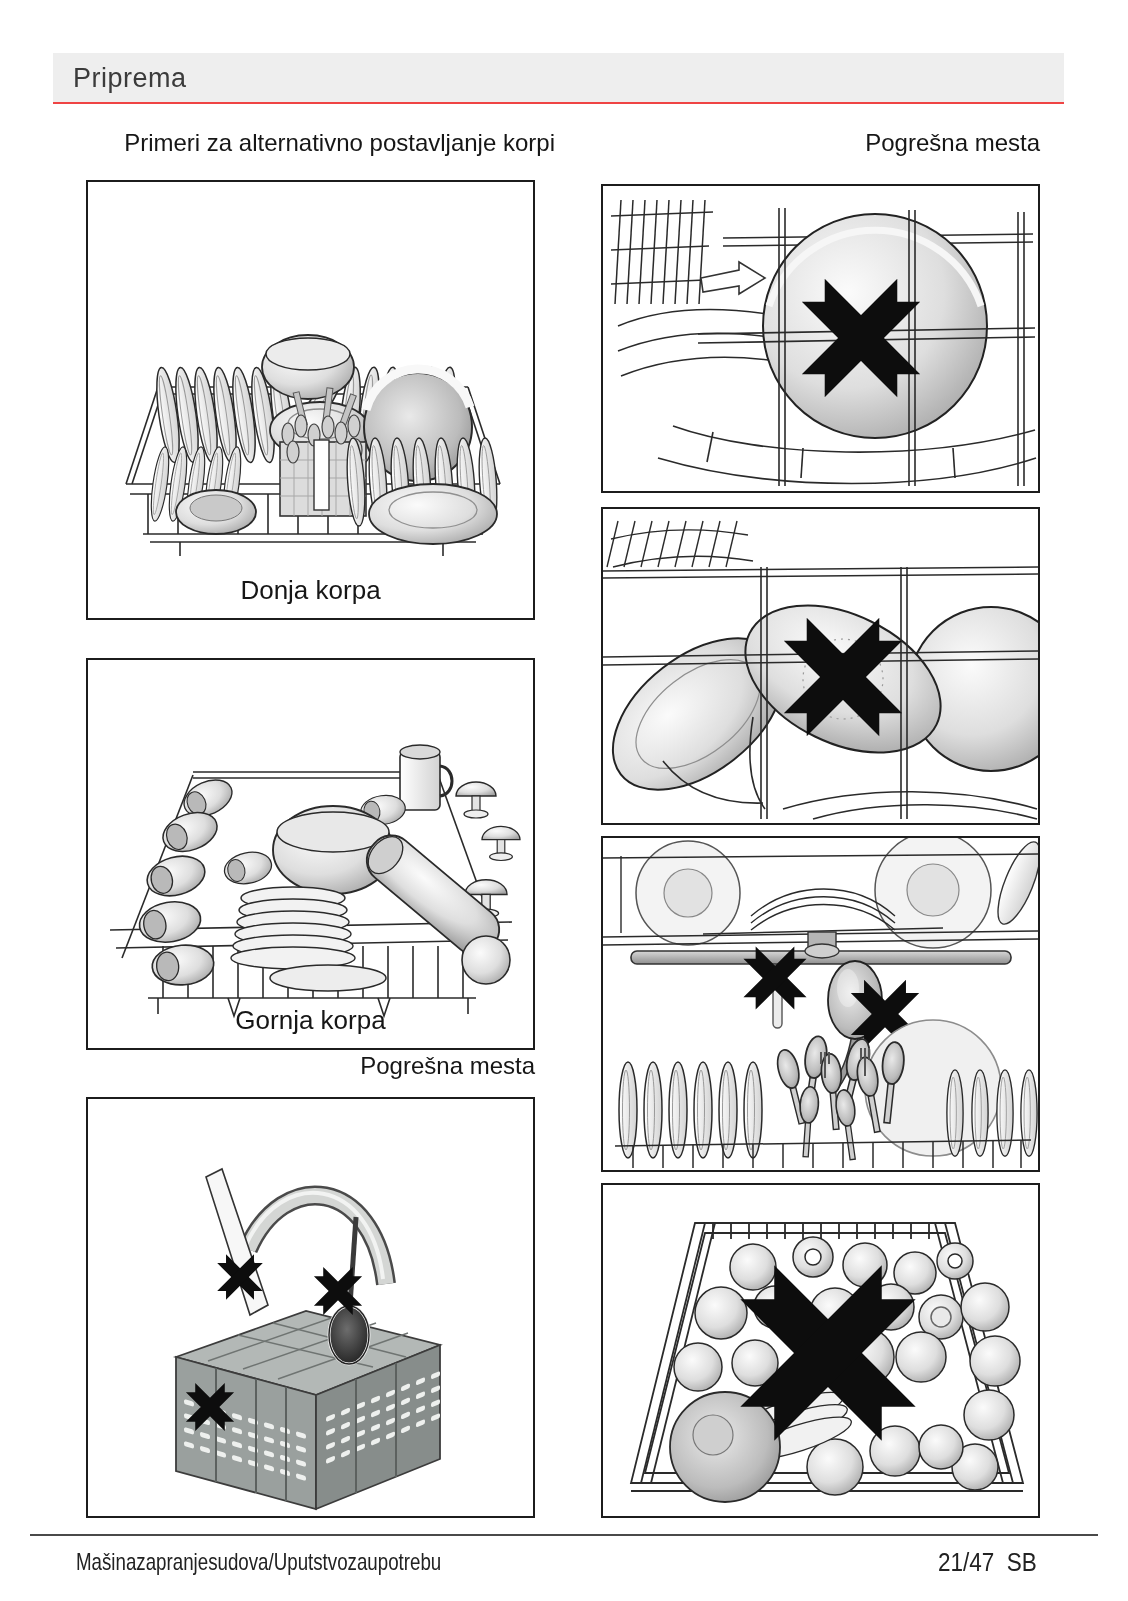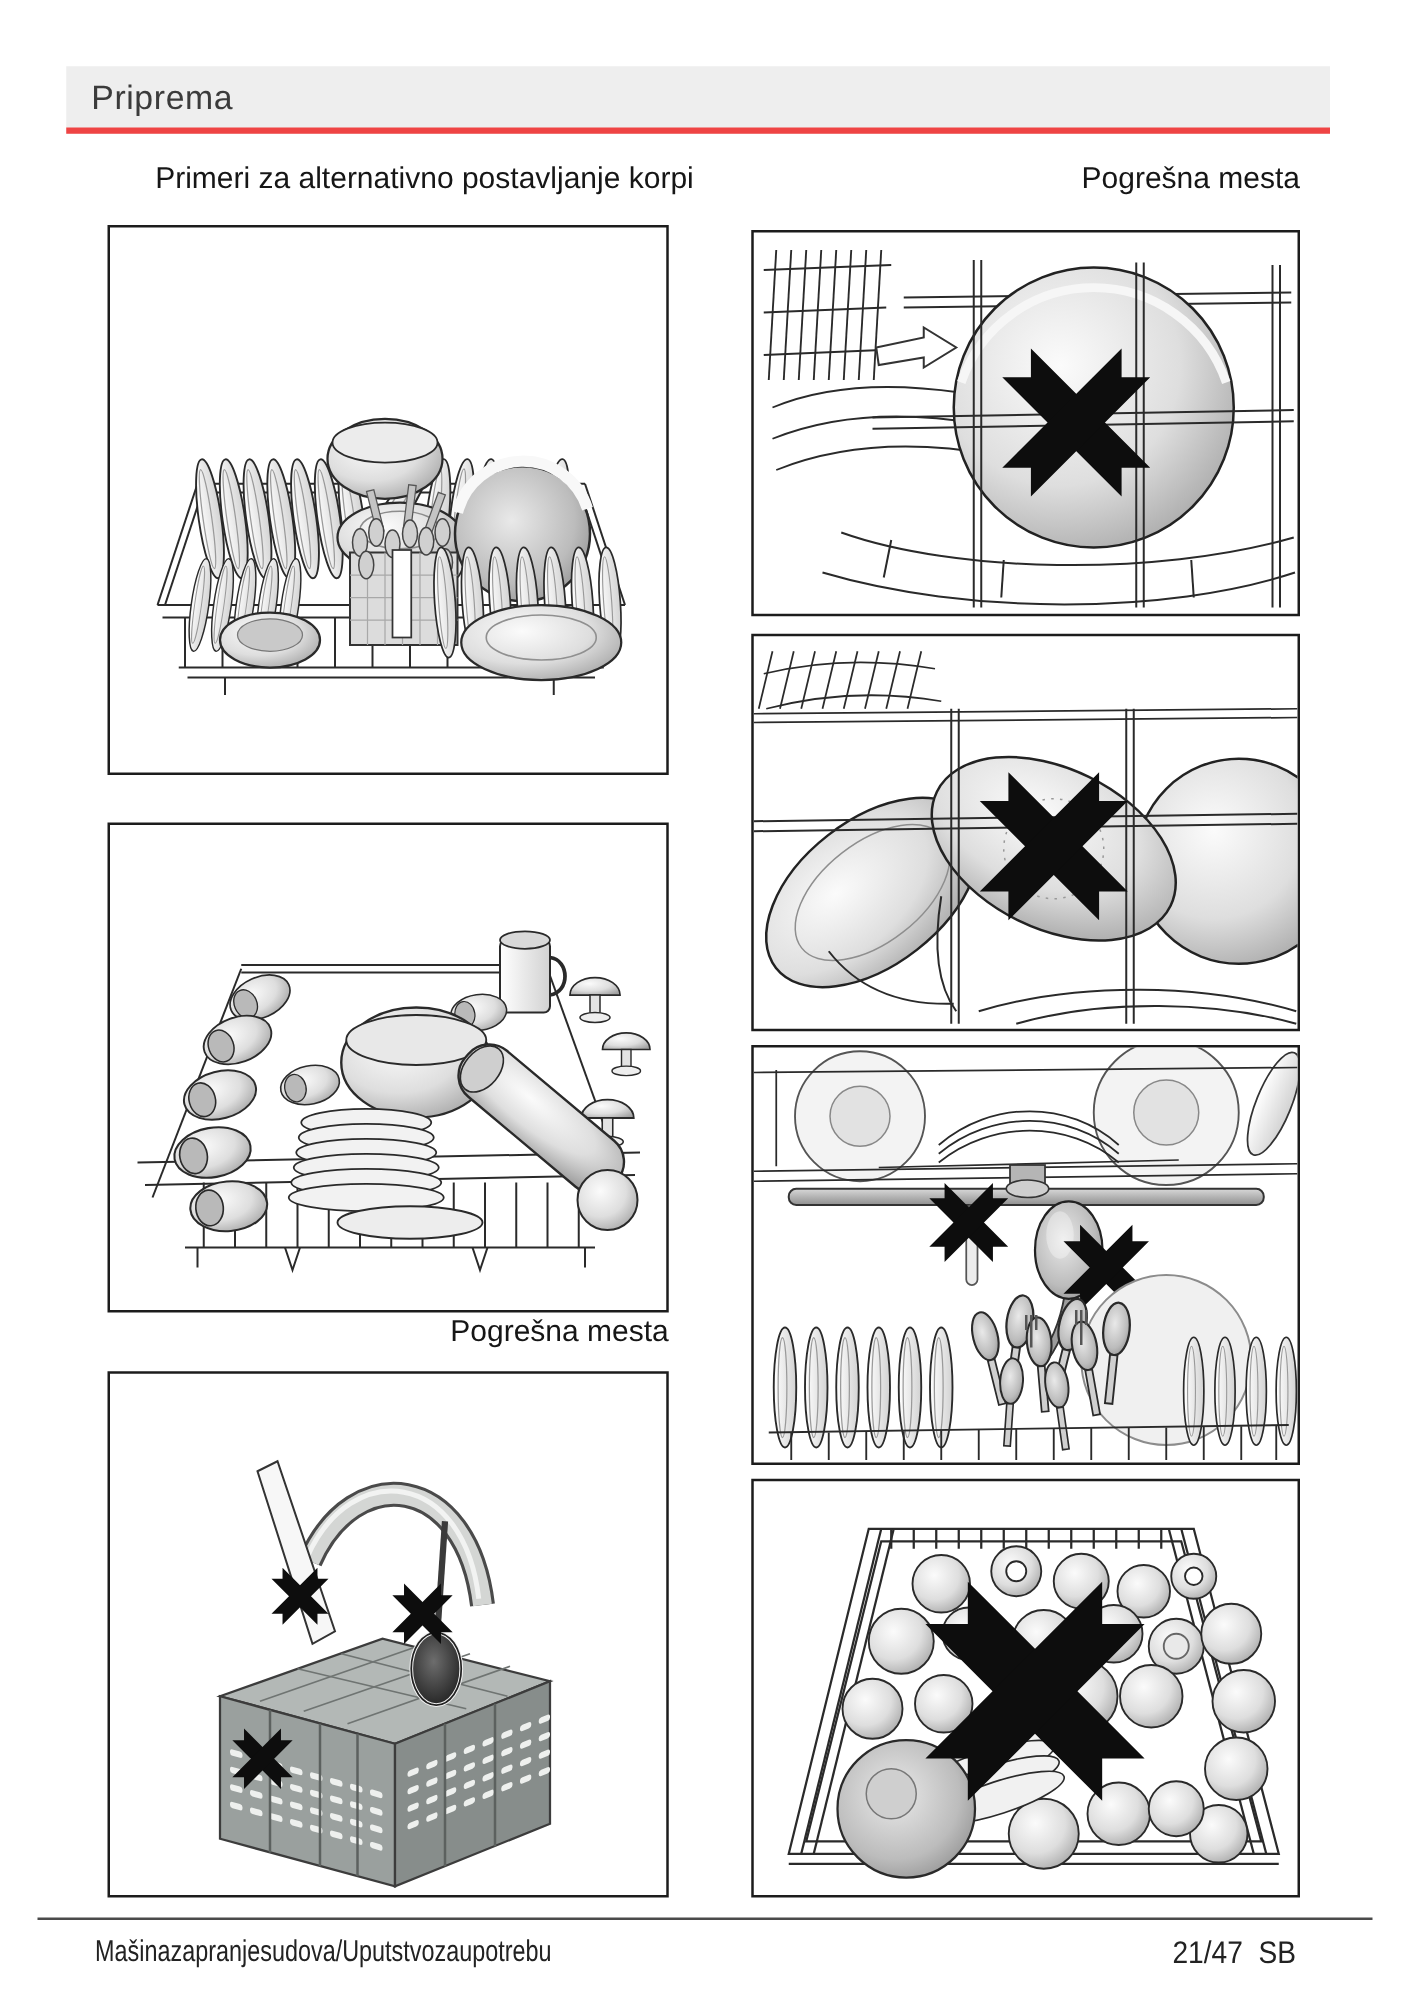--- a/index.html
+++ b/index.html
@@ -1,19 +1,19 @@
 <!DOCTYPE html>
 <html><head>
 <meta charset="utf-8">
 <style>
   html,body{margin:0;padding:0;background:#ffffff;}
   body{width:1128px;height:1601px;position:relative;overflow:hidden;
        font-family:"Liberation Sans", sans-serif;color:#1c1c1c;}
   .topbar{position:absolute;left:53px;top:53px;width:1011px;height:49px;
-          background:#eeeeee;border-bottom:5px solid #ef4444;}
+          background:#eeeeee;border-bottom:2px solid #ef4444;}
   .topbar span{display:block;padding-left:20px;line-height:50px;font-size:27px;
                color:#3b3b3b;letter-spacing:.5px;}
   .colheading{position:absolute;text-align:right;font-size:24px;color:#161616;}
   .lh{left:66px;top:129px;width:489px;}
   .rh{left:601px;top:129px;width:439px;}
   .subh{left:86px;top:1052px;width:449px;}
   figure{margin:0;position:absolute;background:#ffffff;border:2px solid #1c1c1c;}
   figure svg{position:absolute;left:0;top:0;width:100%;height:100%;}
   figcaption{position:absolute;left:0;right:0;bottom:12px;text-align:center;
              font-size:26px;color:#161616;}
@@ -191,20 +191,21 @@
         <use href="#plate" transform="translate(290,300) rotate(-4) scale(0.92)"></use>
       <use href="#plate" transform="translate(312,300) rotate(-4) scale(0.92)"></use>
         <use href="#plate" transform="translate(334,300) rotate(-4) scale(0.92)"></use>
       <use href="#plate" transform="translate(356,300) rotate(-4) scale(0.92)"></use>
         <use href="#plate" transform="translate(378,300) rotate(-4) scale(0.92)"></use>
       <use href="#plate" transform="translate(400,300) rotate(-4) scale(0.92)"></use>
     </g>
     <ellipse cx="345" cy="332" rx="64" ry="30" fill="url(#gBowl)" stroke="#2a2a2a" stroke-width="1.8"></ellipse>
     <ellipse cx="345" cy="328" rx="44" ry="18" fill="none" stroke="#909090" stroke-width="1.3"></ellipse>
   </svg>
+  <figcaption>Donja korpa</figcaption>
 </figure>
 
 <figure class="f-gornja">
   <svg viewBox="0 0 445 388">
     <g stroke="#2a2a2a" stroke-width="1.6" fill="none">
       <path d="M105,112 L350,112"></path>
         <path d="M105,118 L350,118"></path>
       <path d="M105,115 L34,298"></path>
         <path d="M350,115 L416,298"></path>
       <path d="M22,270 L424,262"></path>
@@ -257,20 +258,21 @@
       <ellipse cx="205" cy="286" rx="60" ry="11" fill="#f2f2f2"></ellipse>
         <ellipse cx="205" cy="298" rx="62" ry="11" fill="#f2f2f2"></ellipse>
     </g>
     <g transform="translate(345,235) rotate(40)">
       <rect x="-78" y="-24" width="156" height="48" rx="22" fill="url(#gBowl)" stroke="#2a2a2a" stroke-width="1.9"></rect>
       <ellipse cx="-62" cy="0" rx="14" ry="21" fill="#cfcfcf" stroke="#2a2a2a" stroke-width="1.3"></ellipse>
     </g>
     <ellipse cx="240" cy="318" rx="58" ry="13" fill="#ededed" stroke="#2a2a2a" stroke-width="1.5"></ellipse>
     <circle cx="398" cy="300" r="24" fill="url(#gBowl)" stroke="#2a2a2a" stroke-width="1.6"></circle>
   </svg>
+  <figcaption>Gornja korpa</figcaption>
 </figure>
 
 <div class="colheading subh">Pogrešna mesta</div>
 
 <figure class="f-cutlery">
   <svg viewBox="0 0 445 417">
     <path d="M160,150 C195,70 285,78 298,185" fill="none" stroke="#4a4a4a" stroke-width="20"></path>
     <path d="M160,150 C195,70 285,78 298,185" fill="none" stroke="#d4d6d4" stroke-width="15"></path>
     <path d="M158,146 C193,68 283,76 295,180" fill="none" stroke="#f2f3f2" stroke-width="4"></path>
     <polygon points="88,258 218,212 352,246 228,296" fill="#b3b8b6" stroke="#3c3c3c" stroke-width="1.8"></polygon>

